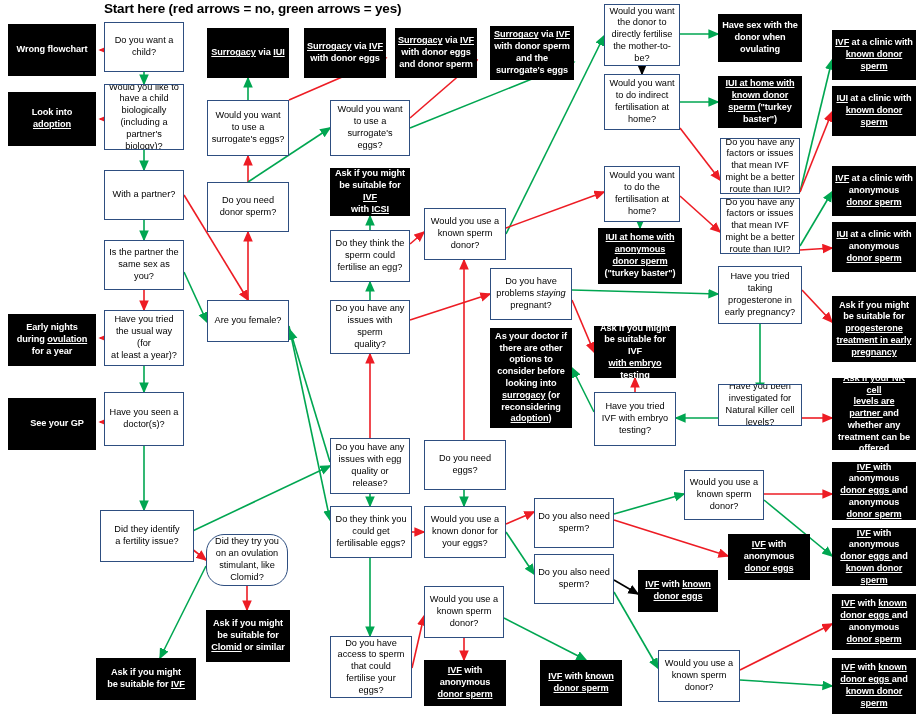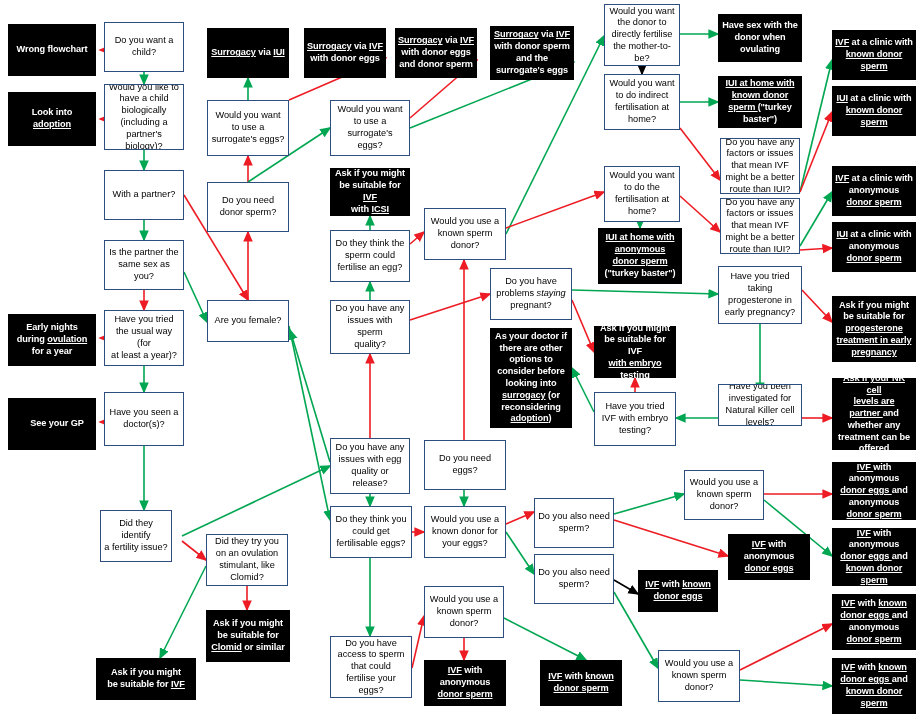--- a/index.html
+++ b/index.html
@@ -129,20 +129,21 @@
         <polyline points="680,128 720,180" fill="none" stroke="#ED1C24" stroke-width="1.6" marker-end="url(#ah-no)"></polyline>
         <polyline points="640,222 640,228" fill="none" stroke="#00A651" stroke-width="1.6" marker-end="url(#ah-yes)"></polyline>
         <polyline points="680,196 720,232" fill="none" stroke="#ED1C24" stroke-width="1.6" marker-end="url(#ah-no)"></polyline>
         <polyline points="800,192 832,60" fill="none" stroke="#00A651" stroke-width="1.6" marker-end="url(#ah-yes)"></polyline>
         <polyline points="800,192 832,112" fill="none" stroke="#ED1C24" stroke-width="1.6" marker-end="url(#ah-no)"></polyline>
         <polyline points="800,246 832,192" fill="none" stroke="#00A651" stroke-width="1.6" marker-end="url(#ah-yes)"></polyline>
         <polyline points="800,250 832,248" fill="none" stroke="#ED1C24" stroke-width="1.6" marker-end="url(#ah-no)"></polyline>
       </g>
   </svg>
 
+  <div class="title" style="left:104px;top:1px;">Start here (red arrows = no, green arrows = yes)</div>
 
   <div id="node-layer">
       <div class="node a" style="left: 8px; top: 24px; width: 88px; height: 52px;">
         <span class="txt">Wrong flowchart</span>
       </div>
       <div class="node a" style="left: 8px; top: 92px; width: 88px; height: 54px;">
         <span class="txt">Look into<br><span class="u">adoption</span></span>
       </div>
       <div class="node a" style="left: 8px; top: 314px; width: 88px; height: 52px;">
         <span class="txt">Early nights<br>during <span class="u">ovulation</span><br>for a year</span>
@@ -164,24 +165,24 @@
       </div>
       <div class="node q" style="left: 104px; top: 240px; width: 80px; height: 50px;">
         <span class="txt">Is the partner the<br>same sex as you?</span>
       </div>
       <div class="node q" style="left: 104px; top: 310px; width: 80px; height: 56px;">
         <span class="txt">Have you tried<br>the usual way (for<br>at least a year)?</span>
       </div>
       <div class="node q" style="left: 104px; top: 392px; width: 80px; height: 54px;">
         <span class="txt">Have you seen a<br>doctor(s)?</span>
       </div>
-      <div class="node q" style="left: 100px; top: 510px; width: 72px; height: 52px;">
+      <div class="node q" style="left: 100px; top: 510px; width: 94px; height: 52px;">
         <span class="txt">Did they identify<br>a fertility issue?</span>
       </div>
-      <div class="node q" style="left: 206px; top: 534px; width: 82px; height: 52px;">
+      <div class="node q" style="left: 206px; top: 534px; width: 82px; height: 52px; border-radius: 18px;">
         <span class="txt">Did they try you<br>on an ovulation<br>stimulant, like<br>Clomid?</span>
       </div>
       <div class="node a" style="left: 206px; top: 610px; width: 84px; height: 52px;">
         <span class="txt">Ask if you might<br>be suitable for<br><span class="u">Clomid</span> or similar</span>
       </div>
       <div class="node q" style="left: 207px; top: 300px; width: 82px; height: 42px;">
         <span class="txt">Are you female?</span>
       </div>
       <div class="node q" style="left: 207px; top: 182px; width: 82px; height: 50px;">
         <span class="txt">Do you need<br>donor sperm?</span>

